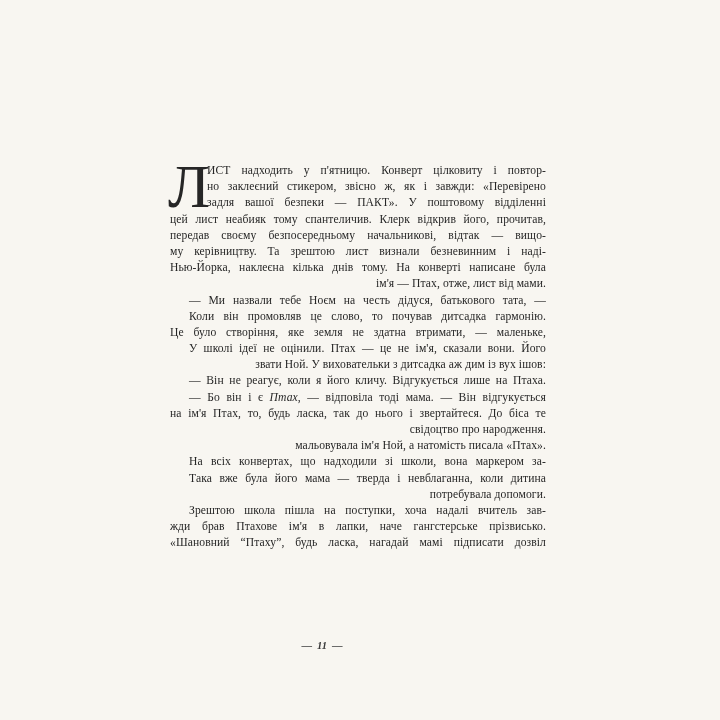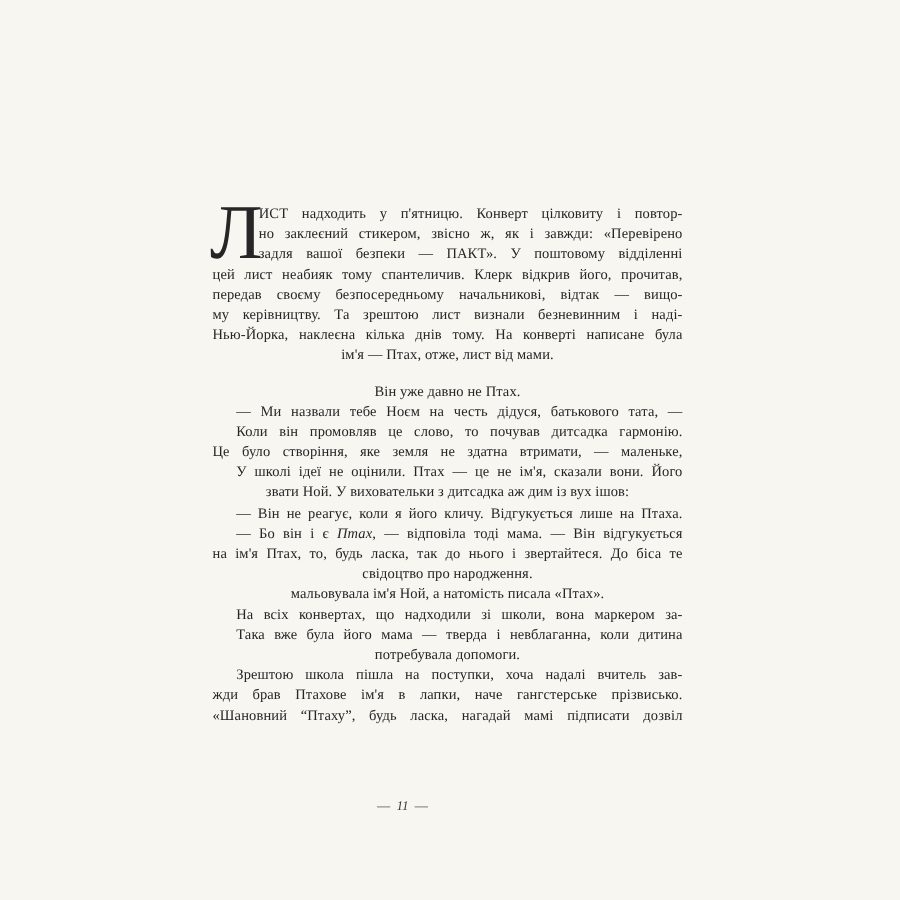--- a/index.html
+++ b/index.html
@@ -16,21 +16,21 @@
     position: absolute;
     left: 170px; top: 163px;
     width: 376px;
   }
   .line {
     height: 16.2px;
     line-height: 16.2px;
     font-size: 11.6px;
     letter-spacing: 0.1px;
     white-space: normal;
-    text-align: center;
+    text-align: right;
   }
   .line.just {
     text-align: justify;
     text-align-last: justify;
   }
   .line.indent { text-indent: 19px; }
   .line.dc { padding-left: 37px; }
   .line.gap { margin-top: 13px; }
   .it { font-style: italic; }
   .drop-cap {
@@ -40,40 +40,40 @@
     line-height: 62px;
     font-weight: normal;
   }
   .page-number {
     position: absolute;
     left: 0; top: 640px;
     width: 644px;
     text-align: center;
     font-size: 10.5px;
     font-style: italic;
+    font-weight: bold;
   }
   .page-number .dash { margin: 0 5px; font-style: normal; }
 </style>
 </head>
 <body style="background: rgb(248, 246, 241); color: rgb(38, 38, 38);">
 
 <div class="page">
 
   <div class="text-block">
     <span class="drop-cap">Л</span>
     <div id="lines-container">
         <div class="line just dc"><span>ИСТ надходить у п'ятницю. Конверт цілковиту і повтор-</span></div>
         <div class="line just dc"><span>но заклеєний стикером, звісно ж, як і завжди: «Перевірено</span></div>
         <div class="line just dc"><span>задля вашої безпеки — ПАКТ». У поштовому відділенні</span></div>
         <div class="line just"><span>цей лист неабияк тому спантеличив. Клерк відкрив його, прочитав,</span></div>
         <div class="line just"><span>передав своєму безпосередньому начальникові, відтак — вищо-</span></div>
         <div class="line just"><span>му керівництву. Та зрештою лист визнали безневинним і наді-</span></div>
         <div class="line just"><span>Нью-Йорка, наклеєна кілька днів тому. На конверті написане була</span></div>
         <div class="line"><span>ім'я — Птах, отже, лист від мами.</span></div>
-        <div class="line gap"><span>Він уже давно не Птах.</span></div>
         <div class="line just indent"><span>— Ми назвали тебе Ноєм на честь дідуся, батькового тата, —</span></div>
         <div class="line just indent"><span>Коли він промовляв це слово, то почував дитсадка гармонію.</span></div>
         <div class="line just"><span>Це було створіння, яке земля не здатна втримати, — маленьке,</span></div>
         <div class="line just indent"><span>У школі ідеї не оцінили. Птах — це не ім'я, сказали вони. Його</span></div>
         <div class="line"><span>звати Ной. У виховательки з дитсадка аж дим із вух ішов:</span></div>
         <div class="line just indent"><span>— Він не реагує, коли я його кличу. Відгукується лише на Птаха.</span></div>
         <div class="line just indent"><span>— Бо він і є </span><span class="it">Птах</span><span>, — відповіла тоді мама. — Він відгукується</span></div>
         <div class="line just"><span>на ім'я Птах, то, будь ласка, так до нього і звертайтеся. До біса те</span></div>
         <div class="line"><span>свідоцтво про народження.</span></div>
         <div class="line"><span>мальовувала ім'я Ной, а натомість писала «Птах».</span></div>

